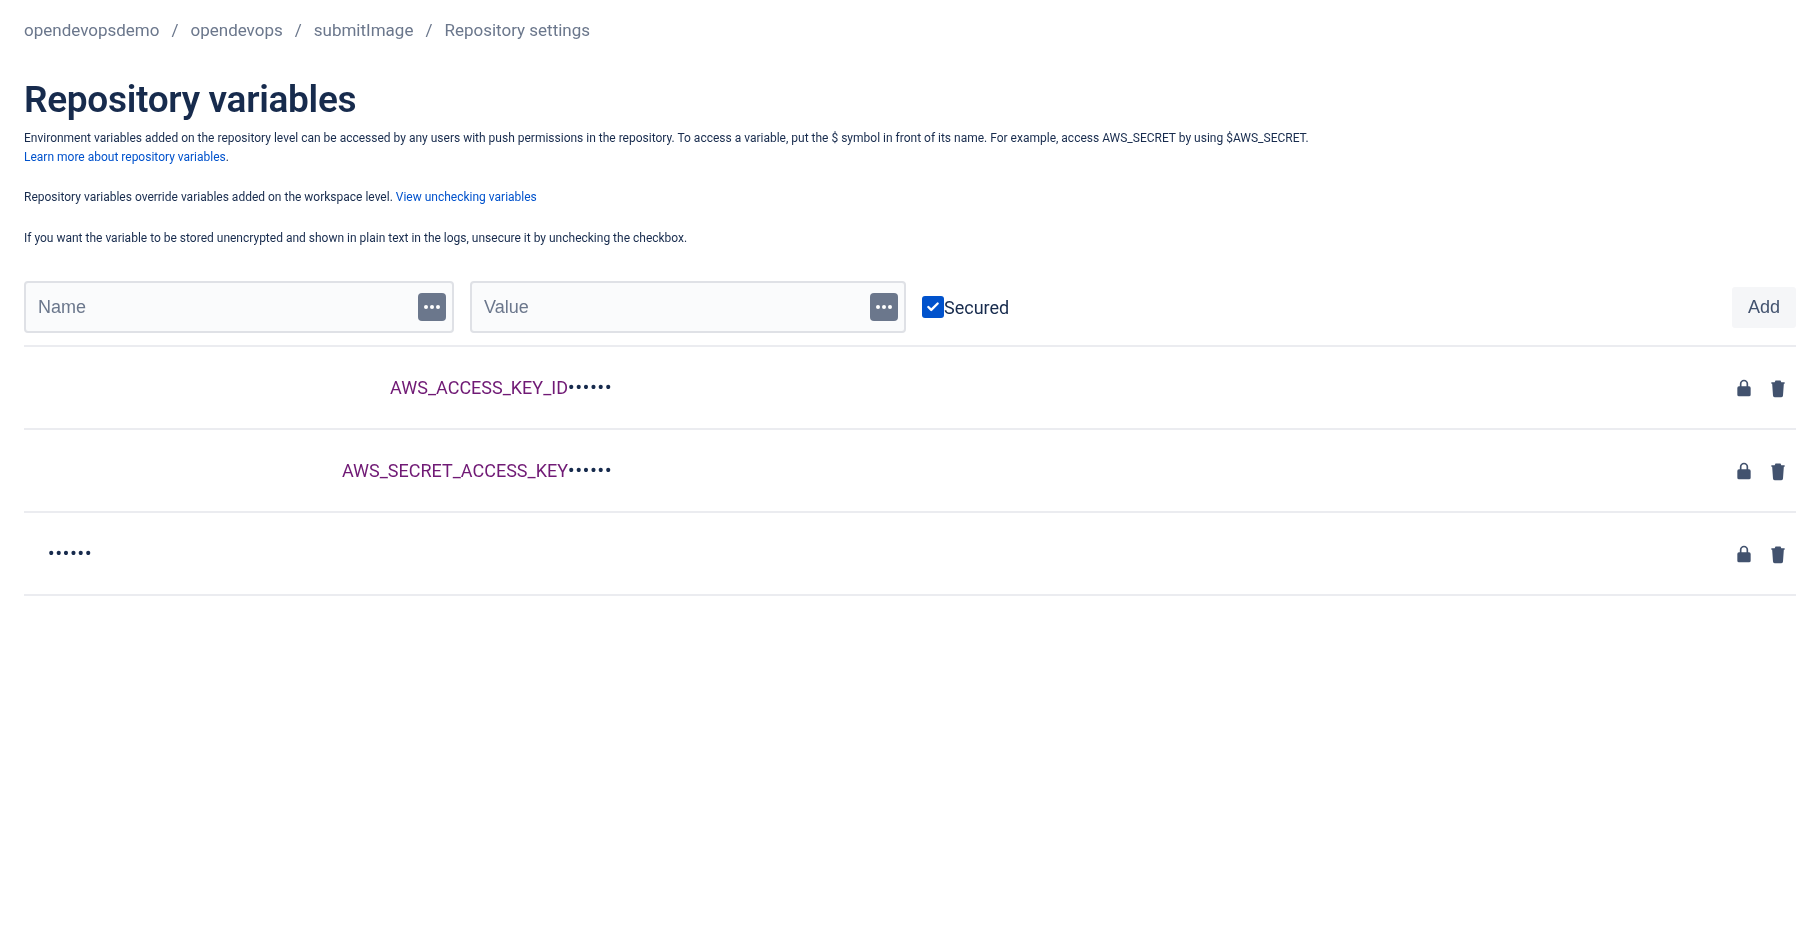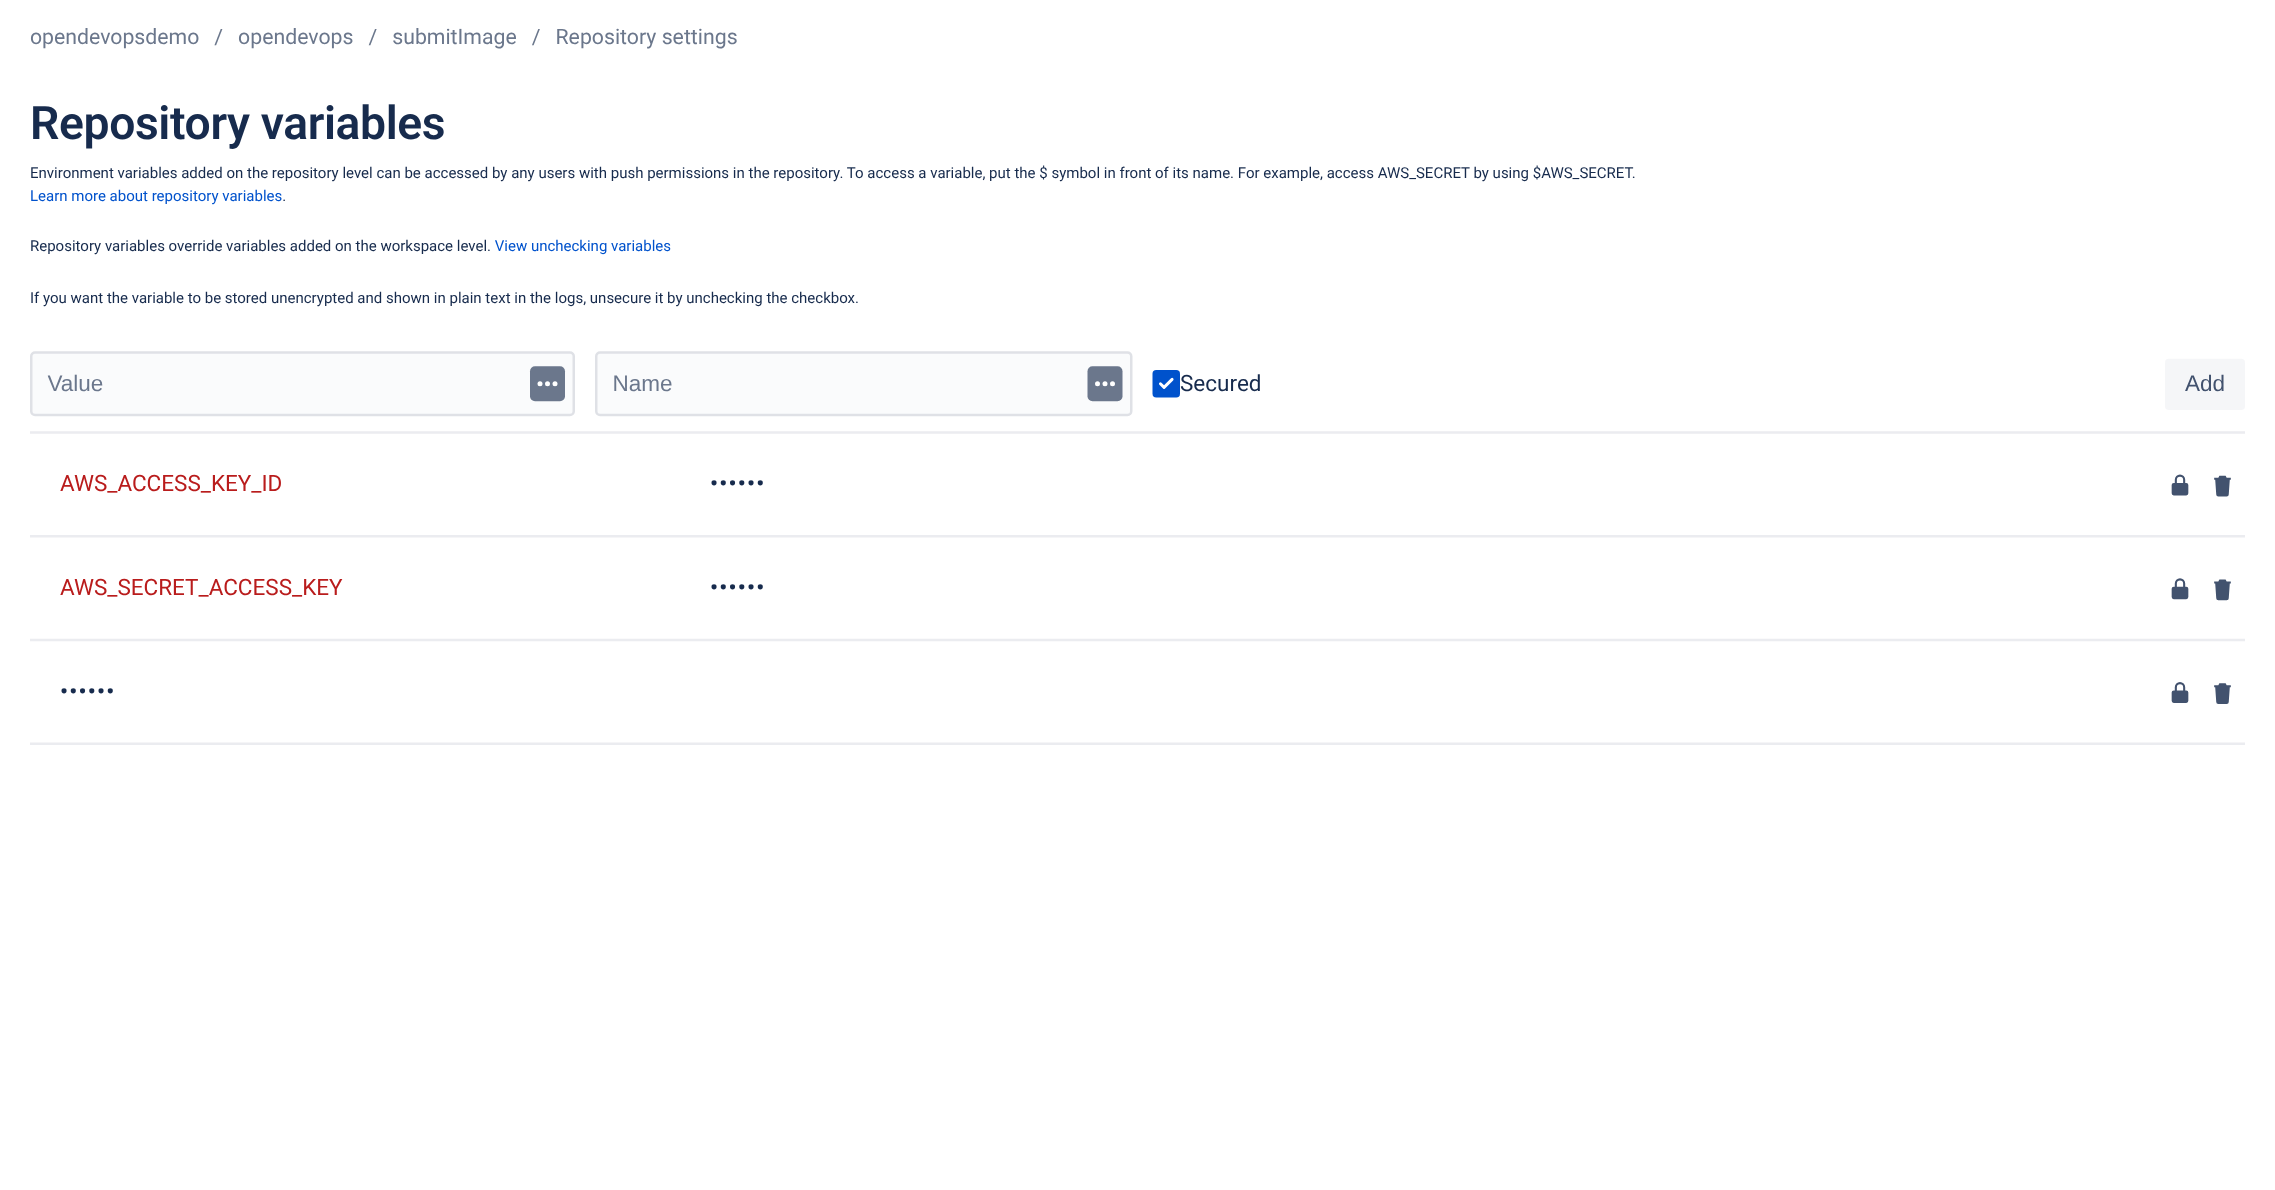--- a/index.html
+++ b/index.html
@@ -95,21 +95,21 @@
     color: #42526E;
     cursor: pointer;
   }
   .var-row {
     display: flex;
     align-items: center;
     padding: 30px 0 30px 24px;
     border-bottom: 2px solid #EBECF0;
     font-size: 18px;
   }
-  .var-name { flex: 0 0 520px; color: #b91c1c; }
+  .var-name { flex: 0 0 520px; color: #701a75; text-align: right; }
   .var-value { flex: 1; color: #172B4D; letter-spacing: 1px; font-weight:600; }
   .var-actions { display: flex; gap: 14px; align-items: center; padding-right: 8px;}
   .icon-btn { cursor: pointer; color: #42526E; display:flex; }
   .icon-btn svg { width: 20px; height: 20px; }
 </style>
 </head>
 <body>
 
 <nav class="breadcrumb">
   <a href="#">opendevopsdemo</a>
@@ -128,30 +128,30 @@
   <a href="#" class="link">Learn more about repository variables</a><span>.</span>
 </p>
 
 <p class="desc">
   <span>Repository variables override variables added on the workspace level. </span><a href="#" class="link">View unchecking variables</a>
 </p>
 
 <p class="desc">If you want the variable to be stored unencrypted and shown in plain text in the logs, unsecure it by unchecking the checkbox.</p>
 
 <div class="row-form">
+  <div class="field-wrap name">
+    <input type="text" placeholder="Name" style="">
+    <div class="dots-btn">
+        <span></span>
+        <span></span>
+        <span></span>
+      </div>
+  </div>
   <div class="field-wrap value">
     <input type="text" placeholder="Value" style="">
-    <div class="dots-btn">
-        <span></span>
-        <span></span>
-        <span></span>
-      </div>
-  </div>
-  <div class="field-wrap name">
-    <input type="text" placeholder="Name" style="">
     <div class="dots-btn">
         <span></span>
         <span></span>
         <span></span>
       </div>
   </div>
   <div class="chk-wrap">
     <div class="chk">
       <svg viewBox="0 0 24 24" fill="none" stroke="white" stroke-width="4" stroke-linecap="round" stroke-linejoin="round">
           <polyline points="4 12 9 17 20 6"></polyline>

